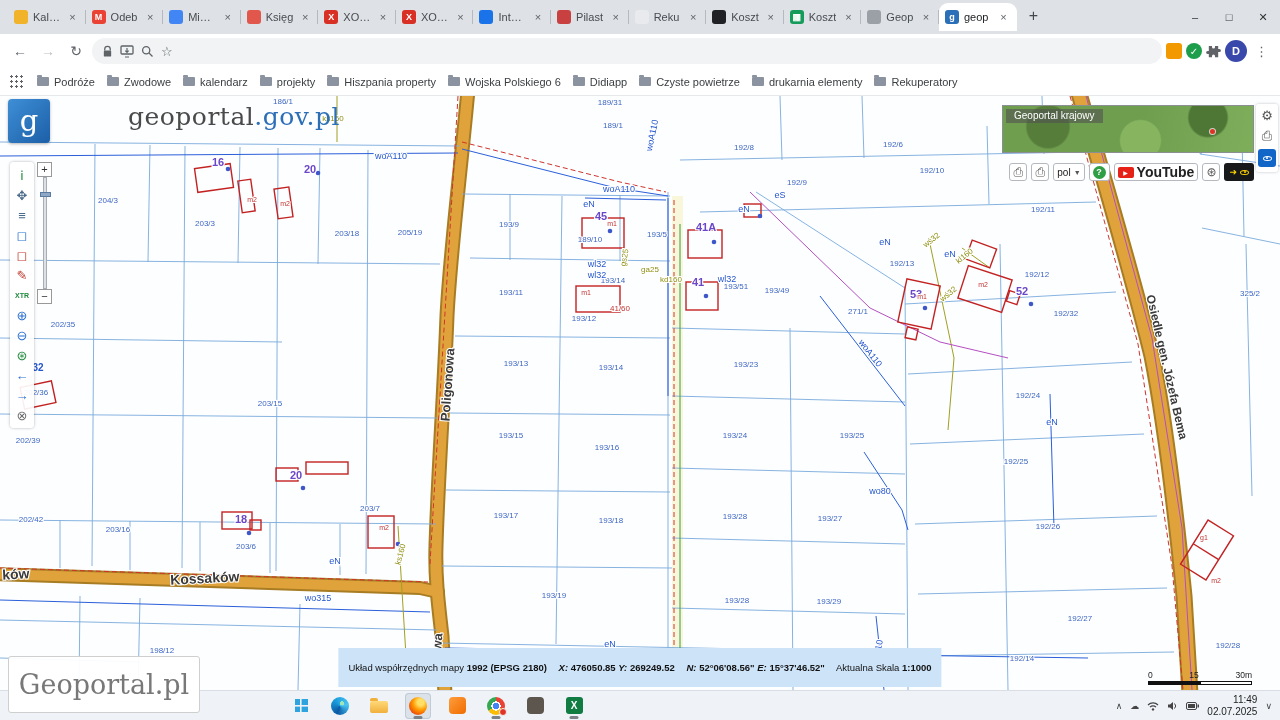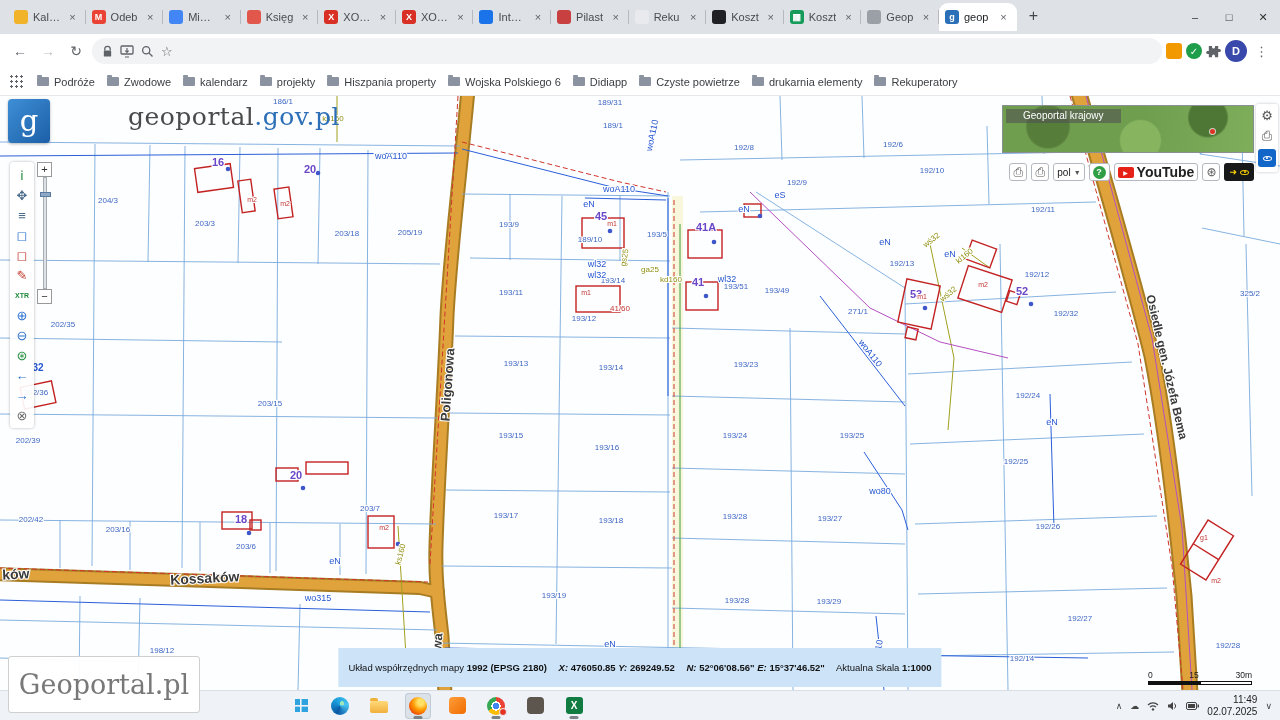--- a/index.html
+++ b/index.html
@@ -73,21 +73,21 @@
   .ztrack { width:4px; height:112px; background:#dde1e6; border:1px solid #a8adb3; position:relative; }
   .zhandle { position:absolute; top:14px; left:-4px; width:11px; height:5px; background:#8fa8c8; border:1px solid #5a7a9e; }
 
   .minimap { right:26px; top:9px; width:252px; height:48px; border:1px solid #8a8f94;
              background:
                radial-gradient(circle at 18% 45%, #567d3a 0 10%, transparent 11%),
                radial-gradient(circle at 55% 75%, #86b45f 0 14%, transparent 15%),
                radial-gradient(circle at 82% 25%, #4e7736 0 9%, transparent 10%),
                linear-gradient(100deg, #6f9e4f 55%, #7fae5b); }
   .minimap-label { position:absolute; top:3px; left:3px; background:rgba(82,82,82,.6); color:#fff; font-size:10px;
-                   padding:0 17px; line-height:14px; }
+                   padding:0 8px; line-height:14px; }
   .red-dot { position:absolute; right:38px; top:23px; width:5px; height:5px; background:#e23124; border-radius:50%;
              box-shadow:0 0 0 1px rgba(255,255,255,.7); }
 
   .btnrow { right:26px; top:67px; display:flex; gap:4px; align-items:center; }
   .wbtn { height:18px; min-width:18px; background:#fff; border:1px solid #b5b9bf; border-radius:3px;
           display:flex; align-items:center; justify-content:center; gap:3px; font-size:12px; color:#555; padding:0 3px; }
   .langsel { font-size:10px; color:#222; }
   .caret { font-size:7px; color:#555; }
   .help-glyph { width:13px; height:13px; border-radius:50%; background:#2f9e44; color:#fff; font-size:9px; font-weight:700;
                 display:flex; align-items:center; justify-content:center; }

